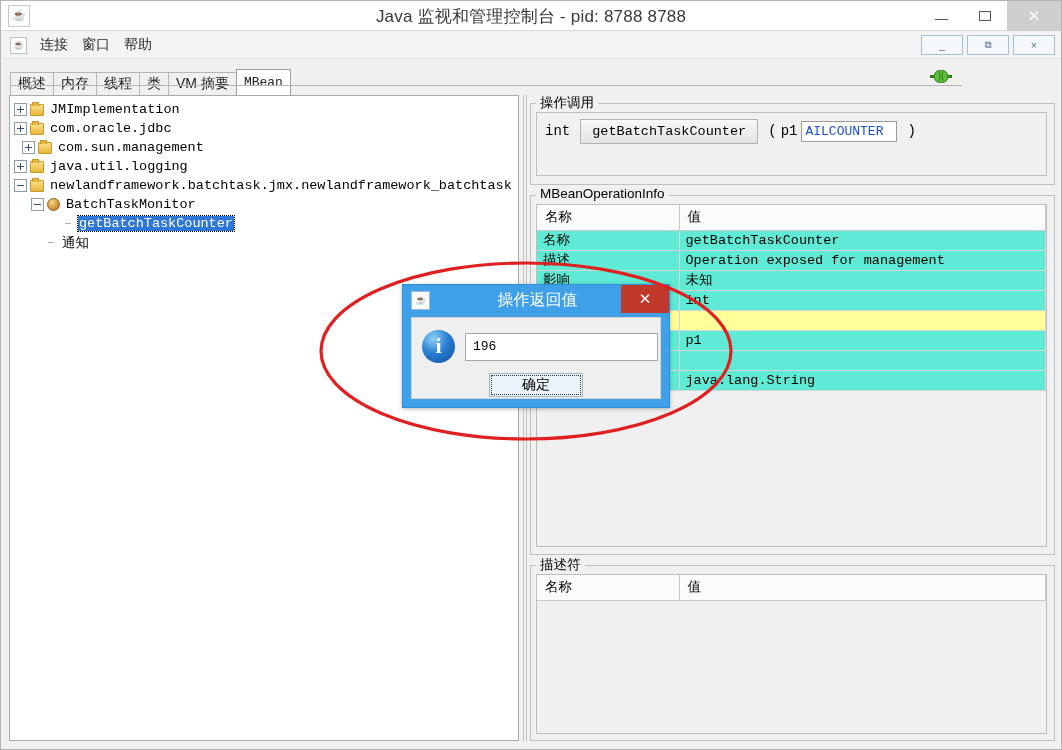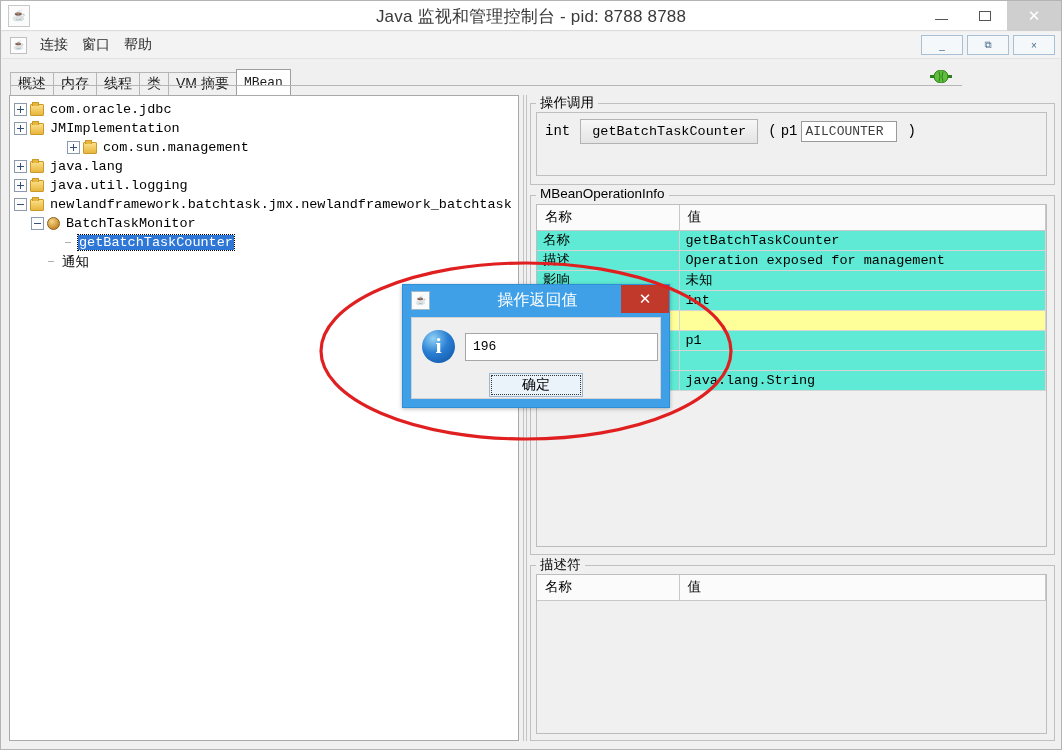--- a/index.html
+++ b/index.html
@@ -194,21 +194,21 @@
     background: linear-gradient(#f7f7f7,#e4e4e4);
     display: flex; align-items: center; justify-content: center;
     font-family: "Liberation Mono", monospace; font-size: 13.5px; color: #000;
   }
   .paren { margin: 0 4px 0 10px; }
   .param-name { margin-right: 4px; }
   .param-input {
     width: 96px; height: 21px;
     border: 1px solid #9a9a9a; background: #ffffff;
     display: flex; align-items: center; padding-left: 3px;
-    font-family: "Liberation Mono", monospace; font-size: 13px; color: #404040;
+    font-family: "Liberation Mono", monospace; font-size: 13px; color: #1d4ed8;
   }
 
   
   #op-info { left: 0; top: 92px; width: 525px; height: 368px; }
   .table-wrap {
     position: absolute; left: 6px; top: 17px; width: 511px; height: 343px;
     border: 1px solid #bdbdbd; background: #f0f0f0; overflow: hidden;
   }
   table.jtable { width: 100%; border-collapse: collapse; table-layout: fixed; background:#5eead4; }
   table.jtable th {
@@ -348,36 +348,31 @@
     </svg>
   </div>
 
   <div class="content">
 
     <div class="tree-panel">
       <div class="tree" id="tree-root">
           <div class="tnode" style="padding-left: 0px;">
             <span class="handle plus"></span>
             <span class="folder"></span>
-            <span class="lbl">com.oracle.jdbc</span>
+            <span class="lbl">JMImplementation</span>
           </div>
           <div class="tnode" style="padding-left: 0px;">
             <span class="handle plus"></span>
             <span class="folder"></span>
-            <span class="lbl">JMImplementation</span>
-          </div>
-          <div class="tnode" style="padding-left: 8px; margin-left: 45px;">
+            <span class="lbl">com.oracle.jdbc</span>
+          </div>
+          <div class="tnode" style="padding-left: 8px;">
             <span class="handle plus"></span>
             <span class="folder"></span>
             <span class="lbl">com.sun.management</span>
-          </div>
-          <div class="tnode" style="padding-left: 0px;">
-            <span class="handle plus"></span>
-            <span class="folder"></span>
-            <span class="lbl">java.lang</span>
           </div>
           <div class="tnode" style="padding-left: 0px;">
             <span class="handle plus"></span>
             <span class="folder"></span>
             <span class="lbl">java.util.logging</span>
           </div>
           <div class="tnode" style="padding-left: 0px;">
             <span class="handle"></span>
             <span class="folder"></span>
             <span class="lbl">newlandframework.batchtask.jmx.newlandframework_batchtask</span>

